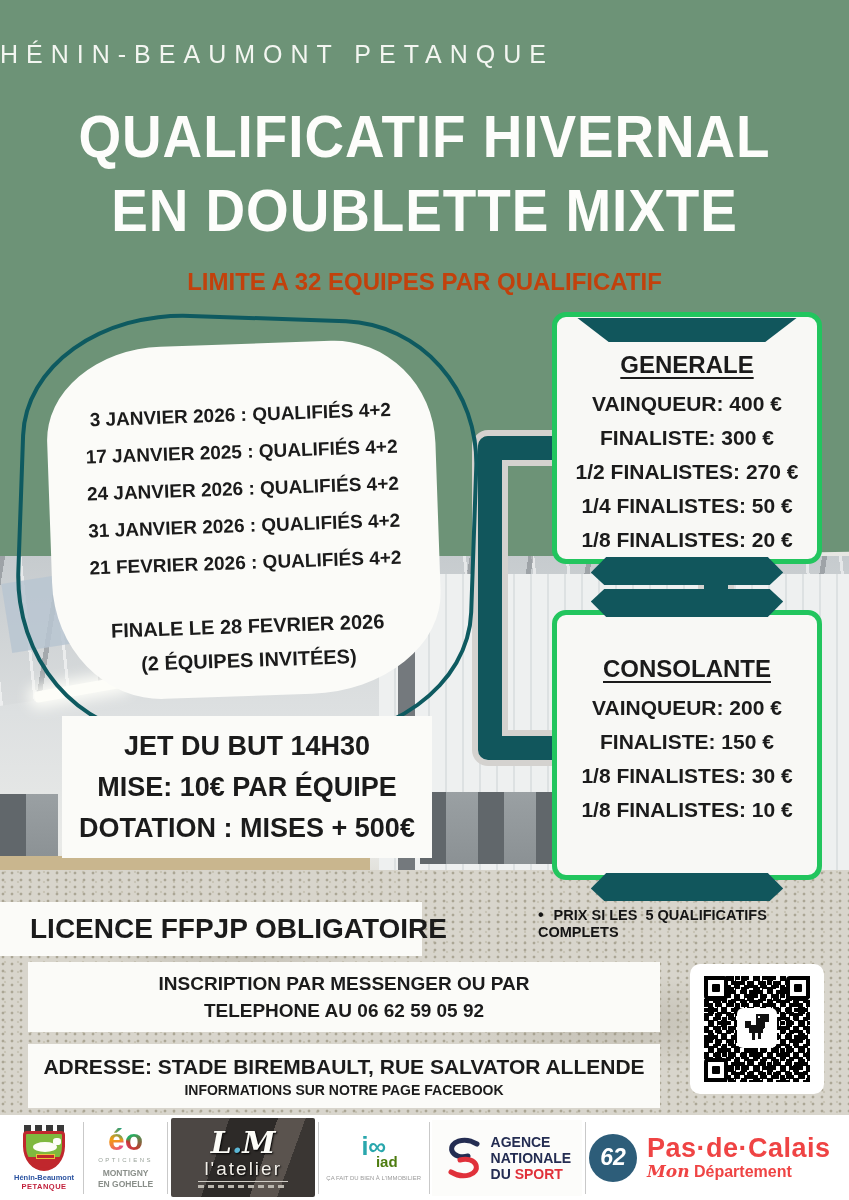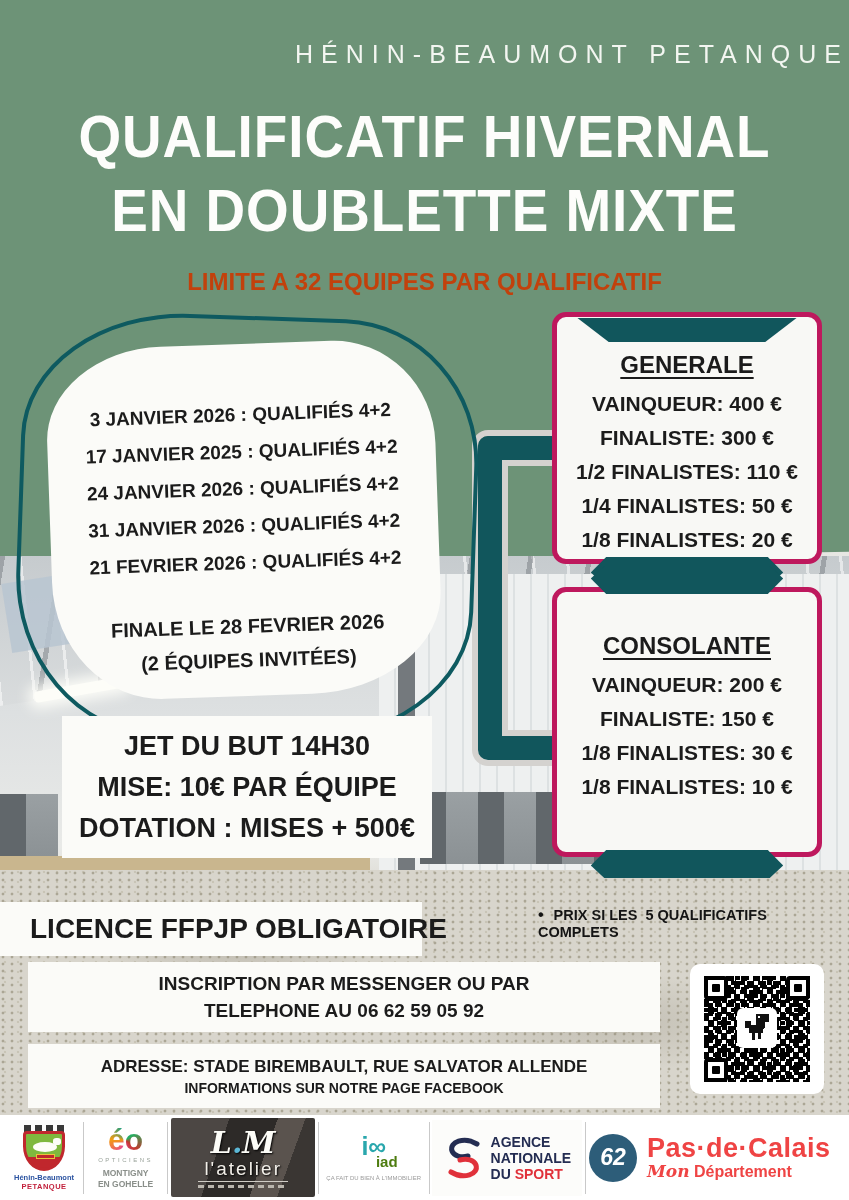--- a/index.html
+++ b/index.html
@@ -39,44 +39,44 @@
     background:repeating-linear-gradient(90deg,#8f7f5e 0 6px,transparent 6px 62px);}
   .floor{position:absolute;left:0;top:314px;width:849px;height:245px;
     background:
       radial-gradient(ellipse 200px 60px at 28% 30%,rgba(148,142,126,.38),transparent 70%),
       radial-gradient(ellipse 240px 70px at 72% 62%,rgba(148,142,126,.32),transparent 70%),
       radial-gradient(circle at 3px 3px,#aba695 1.2px,transparent 1.7px),
       radial-gradient(circle at 5px 2px,#c8c4b6 1.1px,transparent 1.6px),
       #d8d5cc;
     background-size:auto,auto,9px 7px,13px 10px,auto;}
   
-  .club-name{position:absolute;left:0;top:40px;width:849px;text-align:right;color:#f3f6f1;
+  .club-name{position:absolute;left:0;top:40px;width:849px;text-align:left;color:#f3f6f1;
     font-size:25px;font-weight:400;letter-spacing:.32em;}
   .main-title{position:absolute;left:0;top:100px;width:849px;text-align:center;color:#fdfdfb;
     font-size:59px;font-weight:900;line-height:74px;letter-spacing:1px;}
   .main-title div{transform:scaleX(.93);transform-origin:center;white-space:nowrap;}
   .subtitle{position:absolute;left:0;top:268px;width:849px;text-align:center;color:#c2410c;
     font-size:24px;font-weight:800;}
   
   .blob-ring{position:absolute;left:18px;top:316px;width:458px;height:424px;
     border:4px solid #0e5a60;border-radius:36% 30% 38% 32% / 30% 34% 32% 38%;transform:rotate(2deg);}
   .date-blob{position:absolute;left:50px;top:344px;width:388px;height:352px;background:#fbfbf8;
     border-radius:30% 26% 34% 28% / 26% 30% 28% 34%;transform:rotate(-2deg);
     display:flex;flex-direction:column;align-items:center;justify-content:flex-start;padding-top:52px;}
   .date-line{font-size:19px;font-weight:800;line-height:37px;white-space:nowrap;}
   .finale{margin-top:28px;text-align:center;font-size:20px;font-weight:800;line-height:34px;}
   
   .bracket{position:absolute;left:478px;top:436px;width:250px;height:324px;
     border:24px solid #11565c;border-radius:10px;
     box-shadow:0 0 0 6px #d4d2cf, inset 0 0 0 6px #d4d2cf;}
   
-  .prize-card{position:absolute;left:552px;width:270px;background:#f8f8f5;border:5px solid #be185d;
+  .prize-card{position:absolute;left:552px;width:270px;background:#f8f8f5;border:5px solid #22c55e;
     border-radius:14px;text-align:center;z-index:3;}
   .prize-card.generale{top:312px;height:252px;}
-  .prize-card.consolante{top:587px;height:270px;}
+  .prize-card.consolante{top:610px;height:270px;}
   .tab{position:absolute;left:7%;width:86%;height:24px;background:#11565c;}
   .tab.top-in{top:1px;clip-path:polygon(1% 0,99% 0,85% 100%,15% 100%);}
   .tab.bottom-out{bottom:-26px;left:13%;width:74%;height:28px;
     clip-path:polygon(8% 0,92% 0,100% 55%,93% 100%,7% 100%,0 55%);}
   .tab.top-out{top:-26px;left:13%;width:74%;height:28px;
     clip-path:polygon(7% 0,93% 0,100% 45%,92% 100%,8% 100%,0 45%);}
   .prize-title{display:inline-block;margin-top:34px;font-size:24px;font-weight:800;
     text-decoration:underline;text-underline-offset:4px;}
   .prize-card.consolante .prize-title{margin-top:40px;}
   .prize-line{font-size:21px;font-weight:800;line-height:34px;white-space:nowrap;}
@@ -89,21 +89,21 @@
     display:flex;align-items:center;padding-left:30px;z-index:2;}
   .licence-box div{font-size:28px;font-weight:800;white-space:nowrap;}
   .prize-note{position:absolute;left:538px;top:906px;width:305px;font-size:14.5px;font-weight:800;
     color:#141414;z-index:2;white-space:pre-wrap;}
   .prize-note .bullet{margin-right:10px;font-size:16px;}
   .inscription-box{position:absolute;left:28px;top:962px;width:632px;height:70px;background:#fbfbf8;
     display:flex;flex-direction:column;justify-content:center;text-align:center;z-index:2;}
   .inscription-box div{font-size:19px;font-weight:800;line-height:27px;}
   .adresse-box{position:absolute;left:28px;top:1044px;width:632px;height:64px;background:#fbfbf8;
     display:flex;flex-direction:column;justify-content:center;text-align:center;z-index:2;}
-  .adresse-line{font-size:17px;font-weight:800;}
+  .adresse-line{font-size:21px;font-weight:800;}
   .facebook-line{font-size:14px;font-weight:700;margin-top:3px;}
   
   .qr-card{position:absolute;left:690px;top:964px;width:134px;height:130px;background:#fff;
     border-radius:10px;z-index:2;display:flex;align-items:center;justify-content:center;}
   .qr{position:relative;width:106px;height:106px;
     background:
       conic-gradient(#000 25%,transparent 0 50%,#000 0 75%,transparent 0) 0 0/9px 9px,
       conic-gradient(transparent 25%,#000 0 50%,transparent 0 75%,#000 0) 4px 5px/13px 13px;}
   .finder{position:absolute;width:24px;height:24px;border:4px solid #000;background:#fff;border-radius:4px;}
   .finder::after{content:"";position:absolute;left:4px;top:4px;width:8px;height:8px;background:#000;border-radius:1px;}
@@ -217,21 +217,21 @@
     </div>
   </div>
 
   <div class="prize-card generale">
     <div class="tab top-in"></div>
     <div class="tab bottom-out"></div>
     <span class="prize-title">GENERALE</span>
     <div class="prize-lines">
       <div class="prize-line">VAINQUEUR: 400 €</div>
       <div class="prize-line">FINALISTE: 300 €</div>
-      <div class="prize-line">1/2 FINALISTES: 110 €</div>
+      <div class="prize-line">1/2 FINALISTES: 270 €</div>
       <div class="prize-line">1/4 FINALISTES: 50 €</div>
       <div class="prize-line">1/8 FINALISTES: 20 €</div>
     </div>
   </div>
 
   <div class="prize-card consolante">
     <div class="tab top-out"></div>
     <div class="tab bottom-out"></div>
     <span class="prize-title">CONSOLANTE</span>
     <div class="prize-lines">

